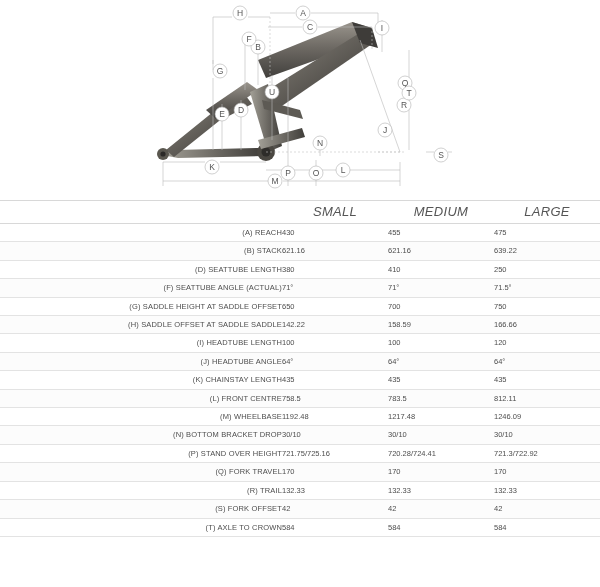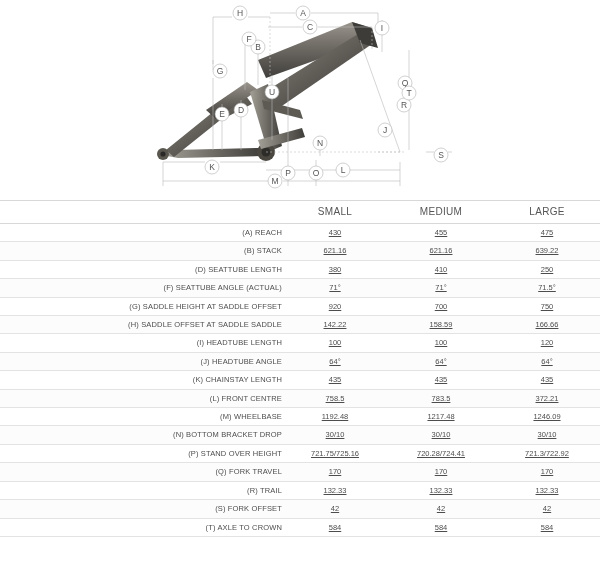--- a/index.html
+++ b/index.html
@@ -59,39 +59,38 @@
     line-height: 17.4px;
     vertical-align: middle;
     white-space: nowrap;
     overflow: hidden;
   }
   #geo-table thead th {
     border-bottom: 1px solid #d8d8d8;
     border-top: 1px solid #d8d8d8;
     font-weight: normal;
     color: #555555;
-    font-size: 10px;
+    font-size: 13px;
     letter-spacing: 0.3px;
     height: 22px;
     line-height: 22px;
+    font-style: italic;
   }
   .th-blank { }
   .col-head {
     text-align: center;
   }
   .row-name {
     text-align: right;
     padding-left: 8px;
     color: #4d4d4d;
     letter-spacing: 0.15px;
   }
   .val {
-    text-align: center;
     color: #4d4d4d;
-    text-decoration: underline;
   }
   tbody tr:nth-child(odd) td {
     background: #ffffff;
   }
   tbody tr:nth-child(even) td {
     background: #fcfcfc;
   }
 </style>
 </head>
 <body>
@@ -314,21 +313,21 @@
       <td class="val">250</td>
     </tr>
     <tr>
       <td class="row-name">(F) SEATTUBE ANGLE (ACTUAL)</td>
       <td class="val">71°</td>
       <td class="val">71°</td>
       <td class="val">71.5°</td>
     </tr>
     <tr>
       <td class="row-name">(G) SADDLE HEIGHT AT SADDLE OFFSET</td>
-      <td class="val">920</td>
+      <td class="val">650</td>
       <td class="val">700</td>
       <td class="val">750</td>
     </tr>
     <tr>
       <td class="row-name">(H) SADDLE OFFSET AT SADDLE SADDLE</td>
       <td class="val">142.22</td>
       <td class="val">158.59</td>
       <td class="val">166.66</td>
     </tr>
     <tr>
@@ -346,21 +345,21 @@
     <tr>
       <td class="row-name">(K) CHAINSTAY LENGTH</td>
       <td class="val">435</td>
       <td class="val">435</td>
       <td class="val">435</td>
     </tr>
     <tr>
       <td class="row-name">(L) FRONT CENTRE</td>
       <td class="val">758.5</td>
       <td class="val">783.5</td>
-      <td class="val">372.21</td>
+      <td class="val">812.11</td>
     </tr>
     <tr>
       <td class="row-name">(M) WHEELBASE</td>
       <td class="val">1192.48</td>
       <td class="val">1217.48</td>
       <td class="val">1246.09</td>
     </tr>
     <tr>
       <td class="row-name">(N) BOTTOM BRACKET DROP</td>
       <td class="val">30/10</td>

